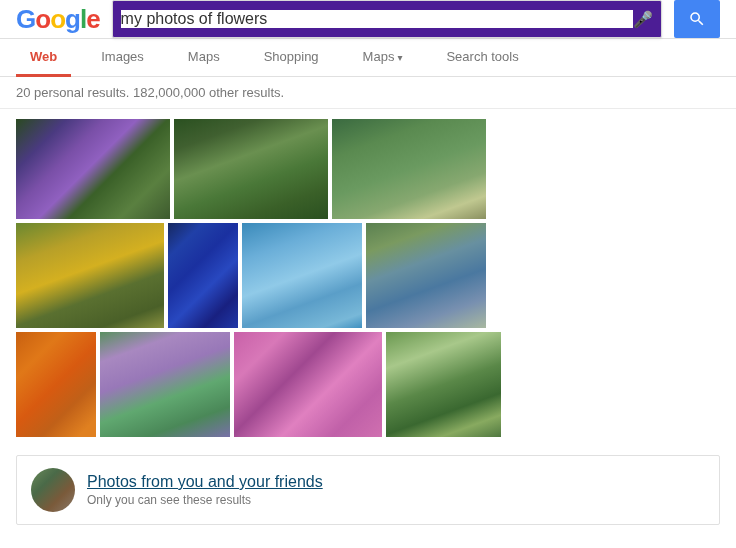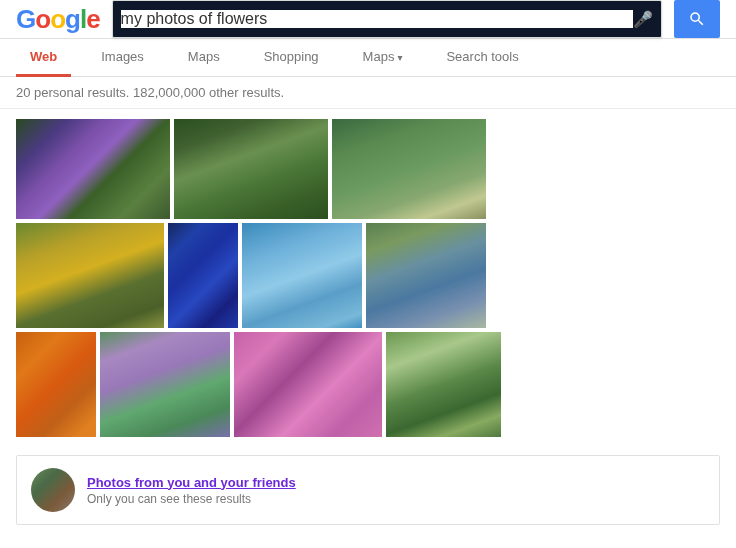--- a/index.html
+++ b/index.html
@@ -38,21 +38,21 @@
 
     
     .search-bar-wrapper {
       display: flex;
       align-items: center;
       flex: 1;
       border: 1px solid #d9d9d9;
       border-radius: 2px;
       height: 38px;
       padding: 0 8px;
-      background: #0f172a;
+      background: #4c1d95;
       box-shadow: 0 1px 3px rgba(0,0,0,0.1);
     }
     .search-input {
       flex: 1;
       border: none;
       outline: none;
       font-size: 16px;
       color: #333;
     }
     .mic-icon {
@@ -175,24 +175,23 @@
     .avatar-circle {
       width: 44px;
       height: 44px;
       border-radius: 50%;
       overflow: hidden;
       flex-shrink: 0;
       background: linear-gradient(135deg, #6a8a5a, #4a6a48, #7a5a3a, #8a7a6a);
     }
     .social-text-area { display: flex; flex-direction: column; gap: 2px; }
     .social-title {
-      font-size: 13px;
-      color: #6d28d9;
-      cursor: pointer;
-      font-weight: bold;
+      font-size: 16px;
+      color: #0c4a6e;
+      cursor: pointer;
     }
     .social-subtitle { font-size: 12px; color: #777; }
 
     
     .chevron-down::after {
       content: '▾';
       font-size: 10px;
     }
   </style>
 </head>

